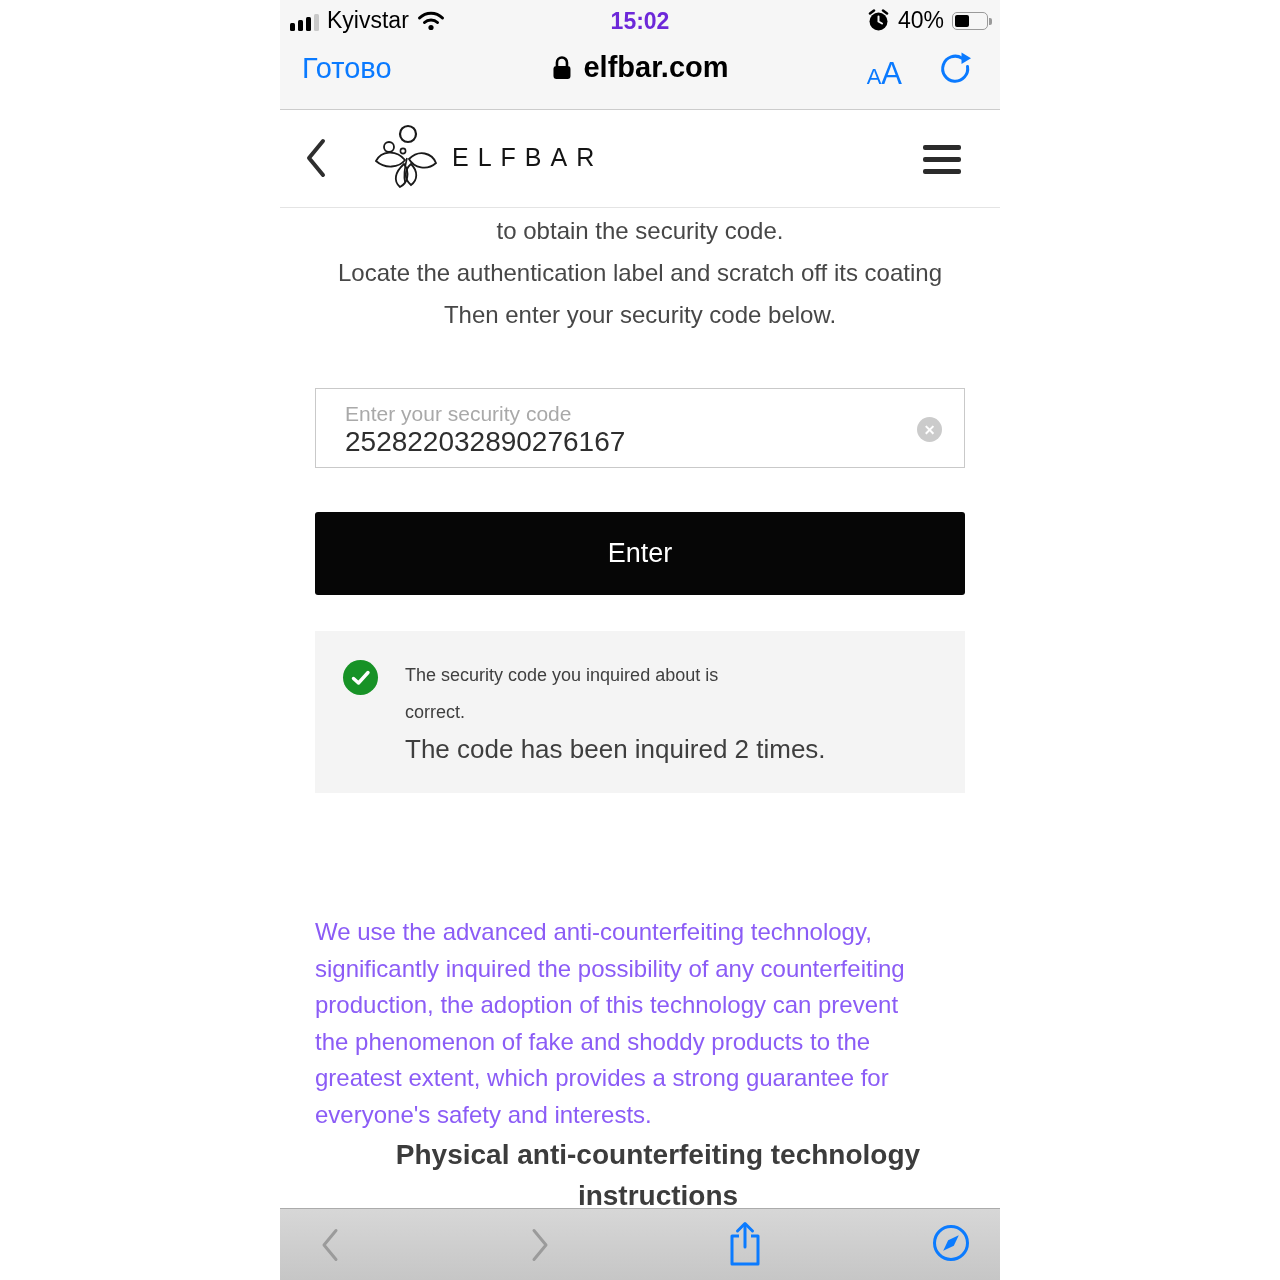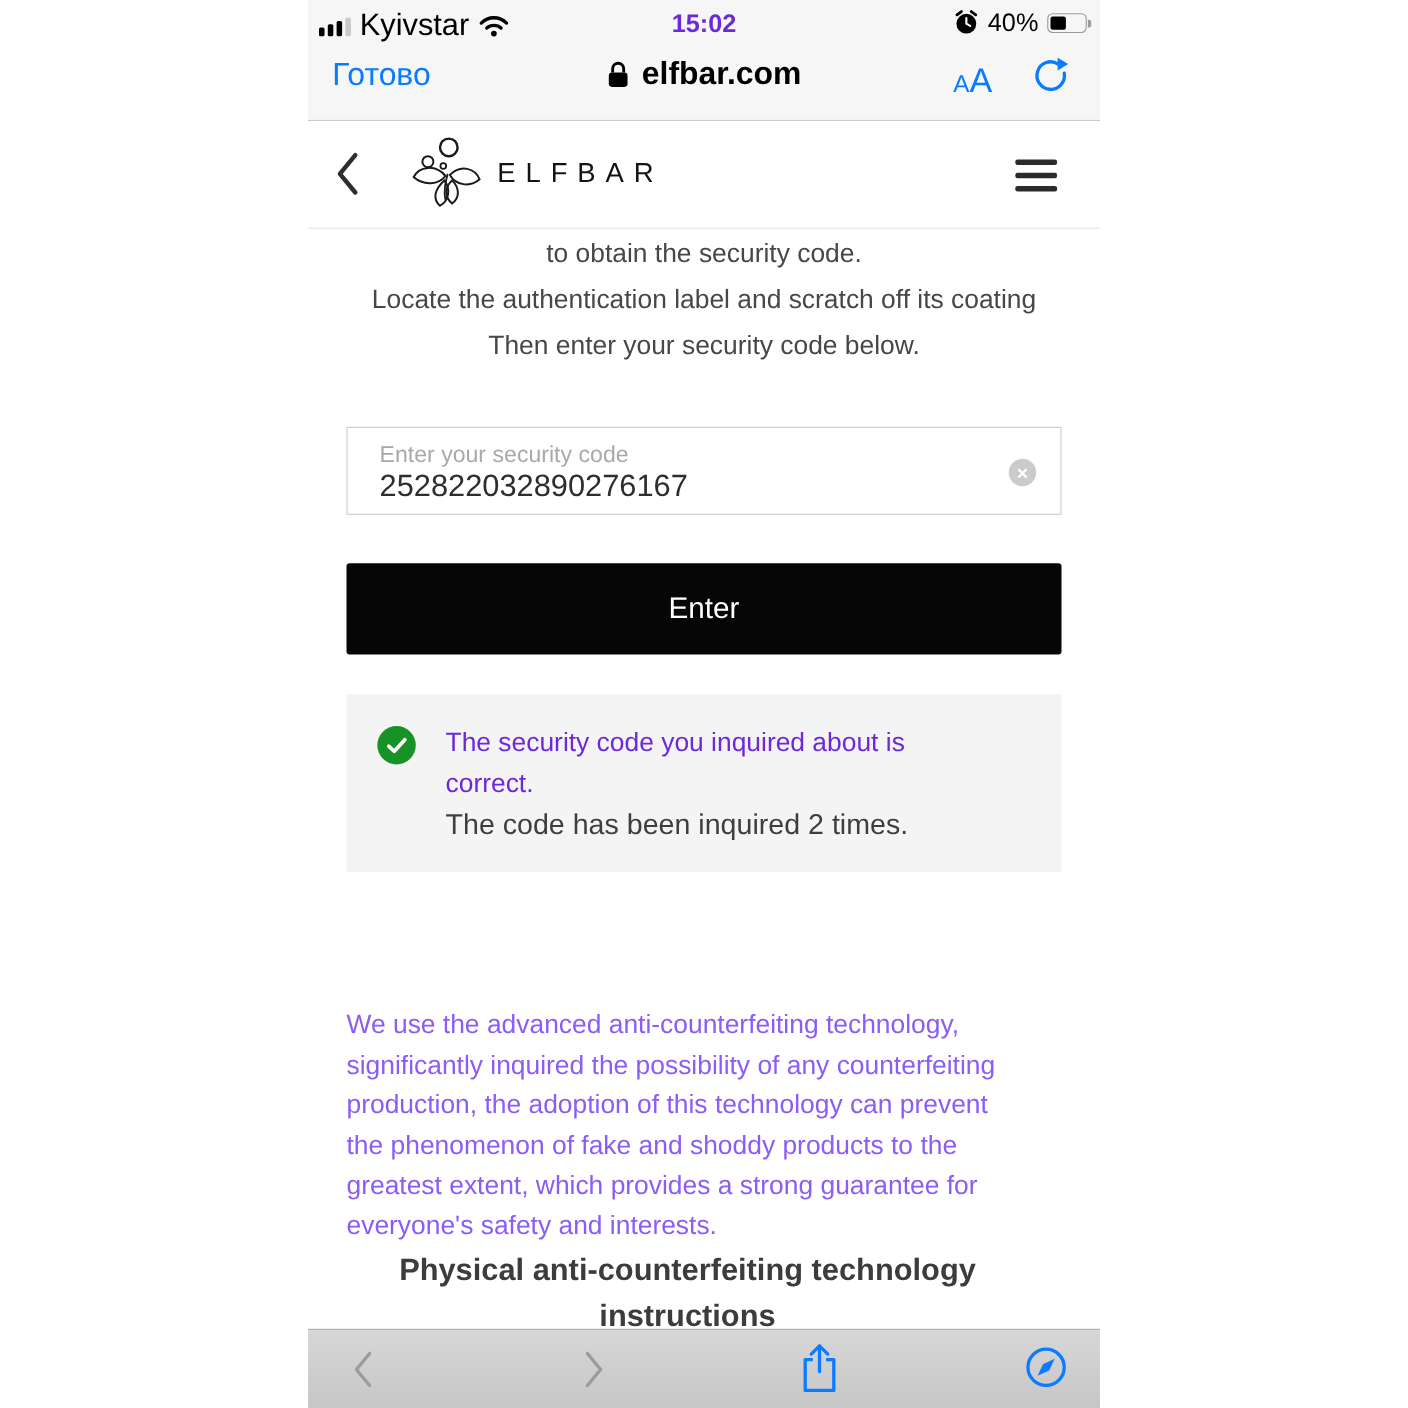--- a/index.html
+++ b/index.html
@@ -11,21 +11,21 @@
   .phone{position:absolute;left:280px;top:0;width:720px;height:1280px;background:#fff;}
 
   
   .chrome{position:absolute;top:0;left:0;width:720px;height:110px;background:#f6f6f6;
           border-bottom:1px solid #cccccc;box-sizing:border-box;}
   .status-row{position:absolute;top:0;left:0;right:0;height:40px;}
   .status-left{position:absolute;left:10px;top:7px;display:flex;align-items:center;}
   .sig-bars{display:flex;align-items:flex-end;gap:3px;margin-right:8px;margin-top:3px;}
   .sig-bars .bar{width:5px;border-radius:1.5px;background:#000;}
   .b1{height:8px;}.b2{height:11px;}.b3{height:14px;}.b4{height:17px;background:#c9c9c9 !important;}
-  .carrier{font-size:28px;color:#000;margin-right:8px;}
+  .carrier{font-size:23px;color:#000;margin-right:8px;}
   .time{position:absolute;left:50%;transform:translateX(-50%);top:8px;font-size:23px;font-weight:700;color:#6d28d9;}
   .status-right{position:absolute;right:12px;top:7px;display:flex;align-items:center;gap:8px;}
   .battery-pct{font-size:23px;color:#000;}
   .battery{position:relative;width:36px;height:18px;border:1.5px solid #9a9a9a;border-radius:5px;box-sizing:border-box;}
   .battery .fill{position:absolute;left:2px;top:2px;bottom:2px;width:40%;background:#000;border-radius:2px;}
   .battery .tip{position:absolute;right:-5px;top:5px;width:3px;height:7px;background:#9a9a9a;border-radius:0 2px 2px 0;}
 
   .url-row{position:absolute;top:40px;left:0;right:0;height:70px;}
   .done-btn{position:absolute;left:22px;top:12px;font-size:29px;color:#0a7aff;background:none;border:none;padding:0;font-family:inherit;}
   .urlbox{position:absolute;left:50%;transform:translateX(-50%);top:11px;display:flex;align-items:center;gap:11px;background:none;border:none;padding:0;font-family:inherit;}
@@ -55,24 +55,24 @@
                width:540px;background:transparent;padding:0;font-family:inherit;}
   .clear-btn{position:absolute;right:22px;top:28px;width:25px;height:25px;border-radius:50%;background:#cbcbcb;
              color:#fff;font-size:14px;font-weight:bold;display:flex;align-items:center;justify-content:center;
              border:none;padding:0;}
   .verify-btn{position:absolute;top:512px;left:35px;width:650px;height:83px;background:#060606;border:none;
               border-radius:3px;color:#fff;font-size:27px;font-family:inherit;}
   .result-box{position:absolute;top:631px;left:35px;width:650px;height:162px;background:#f4f4f4;}
   .check-badge{position:absolute;left:28px;top:29px;width:35px;height:35px;border-radius:50%;background:#179226;
                display:flex;align-items:center;justify-content:center;}
   .result-text{position:absolute;left:90px;top:26px;width:510px;}
-  .green-line{font-size:24px;line-height:37px;color:#6d28d9;}
+  .green-line{font-size:18px;line-height:37px;color:#404040;}
   .info-line{font-size:26px;line-height:37px;color:#3e3e3e;}
   .paragraph{position:absolute;top:914px;left:35px;width:660px;font-size:24px;line-height:36.6px;color:#8b5cf6;text-align:left;}
-  .section-heading{position:absolute;top:1134px;left:20px;width:650px;text-align:center;
+  .section-heading{position:absolute;top:1134px;left:53px;width:650px;text-align:center;
                    font-size:28px;font-weight:700;line-height:41px;color:#3c3c3c;}
 
   
   .toolbar{position:absolute;top:1208px;left:0;width:720px;height:72px;
            background:linear-gradient(#d7d7d7,#c6c6c6);border-top:1px solid #ababab;box-sizing:border-box;}
   .tb-btn{position:absolute;background:none;border:none;padding:0;}
   .tb-back{left:40px;top:19px;}
   .tb-fwd{left:250px;top:19px;}
   .tb-share{left:448px;top:12px;}
   .tb-compass{left:651px;top:14px;}

